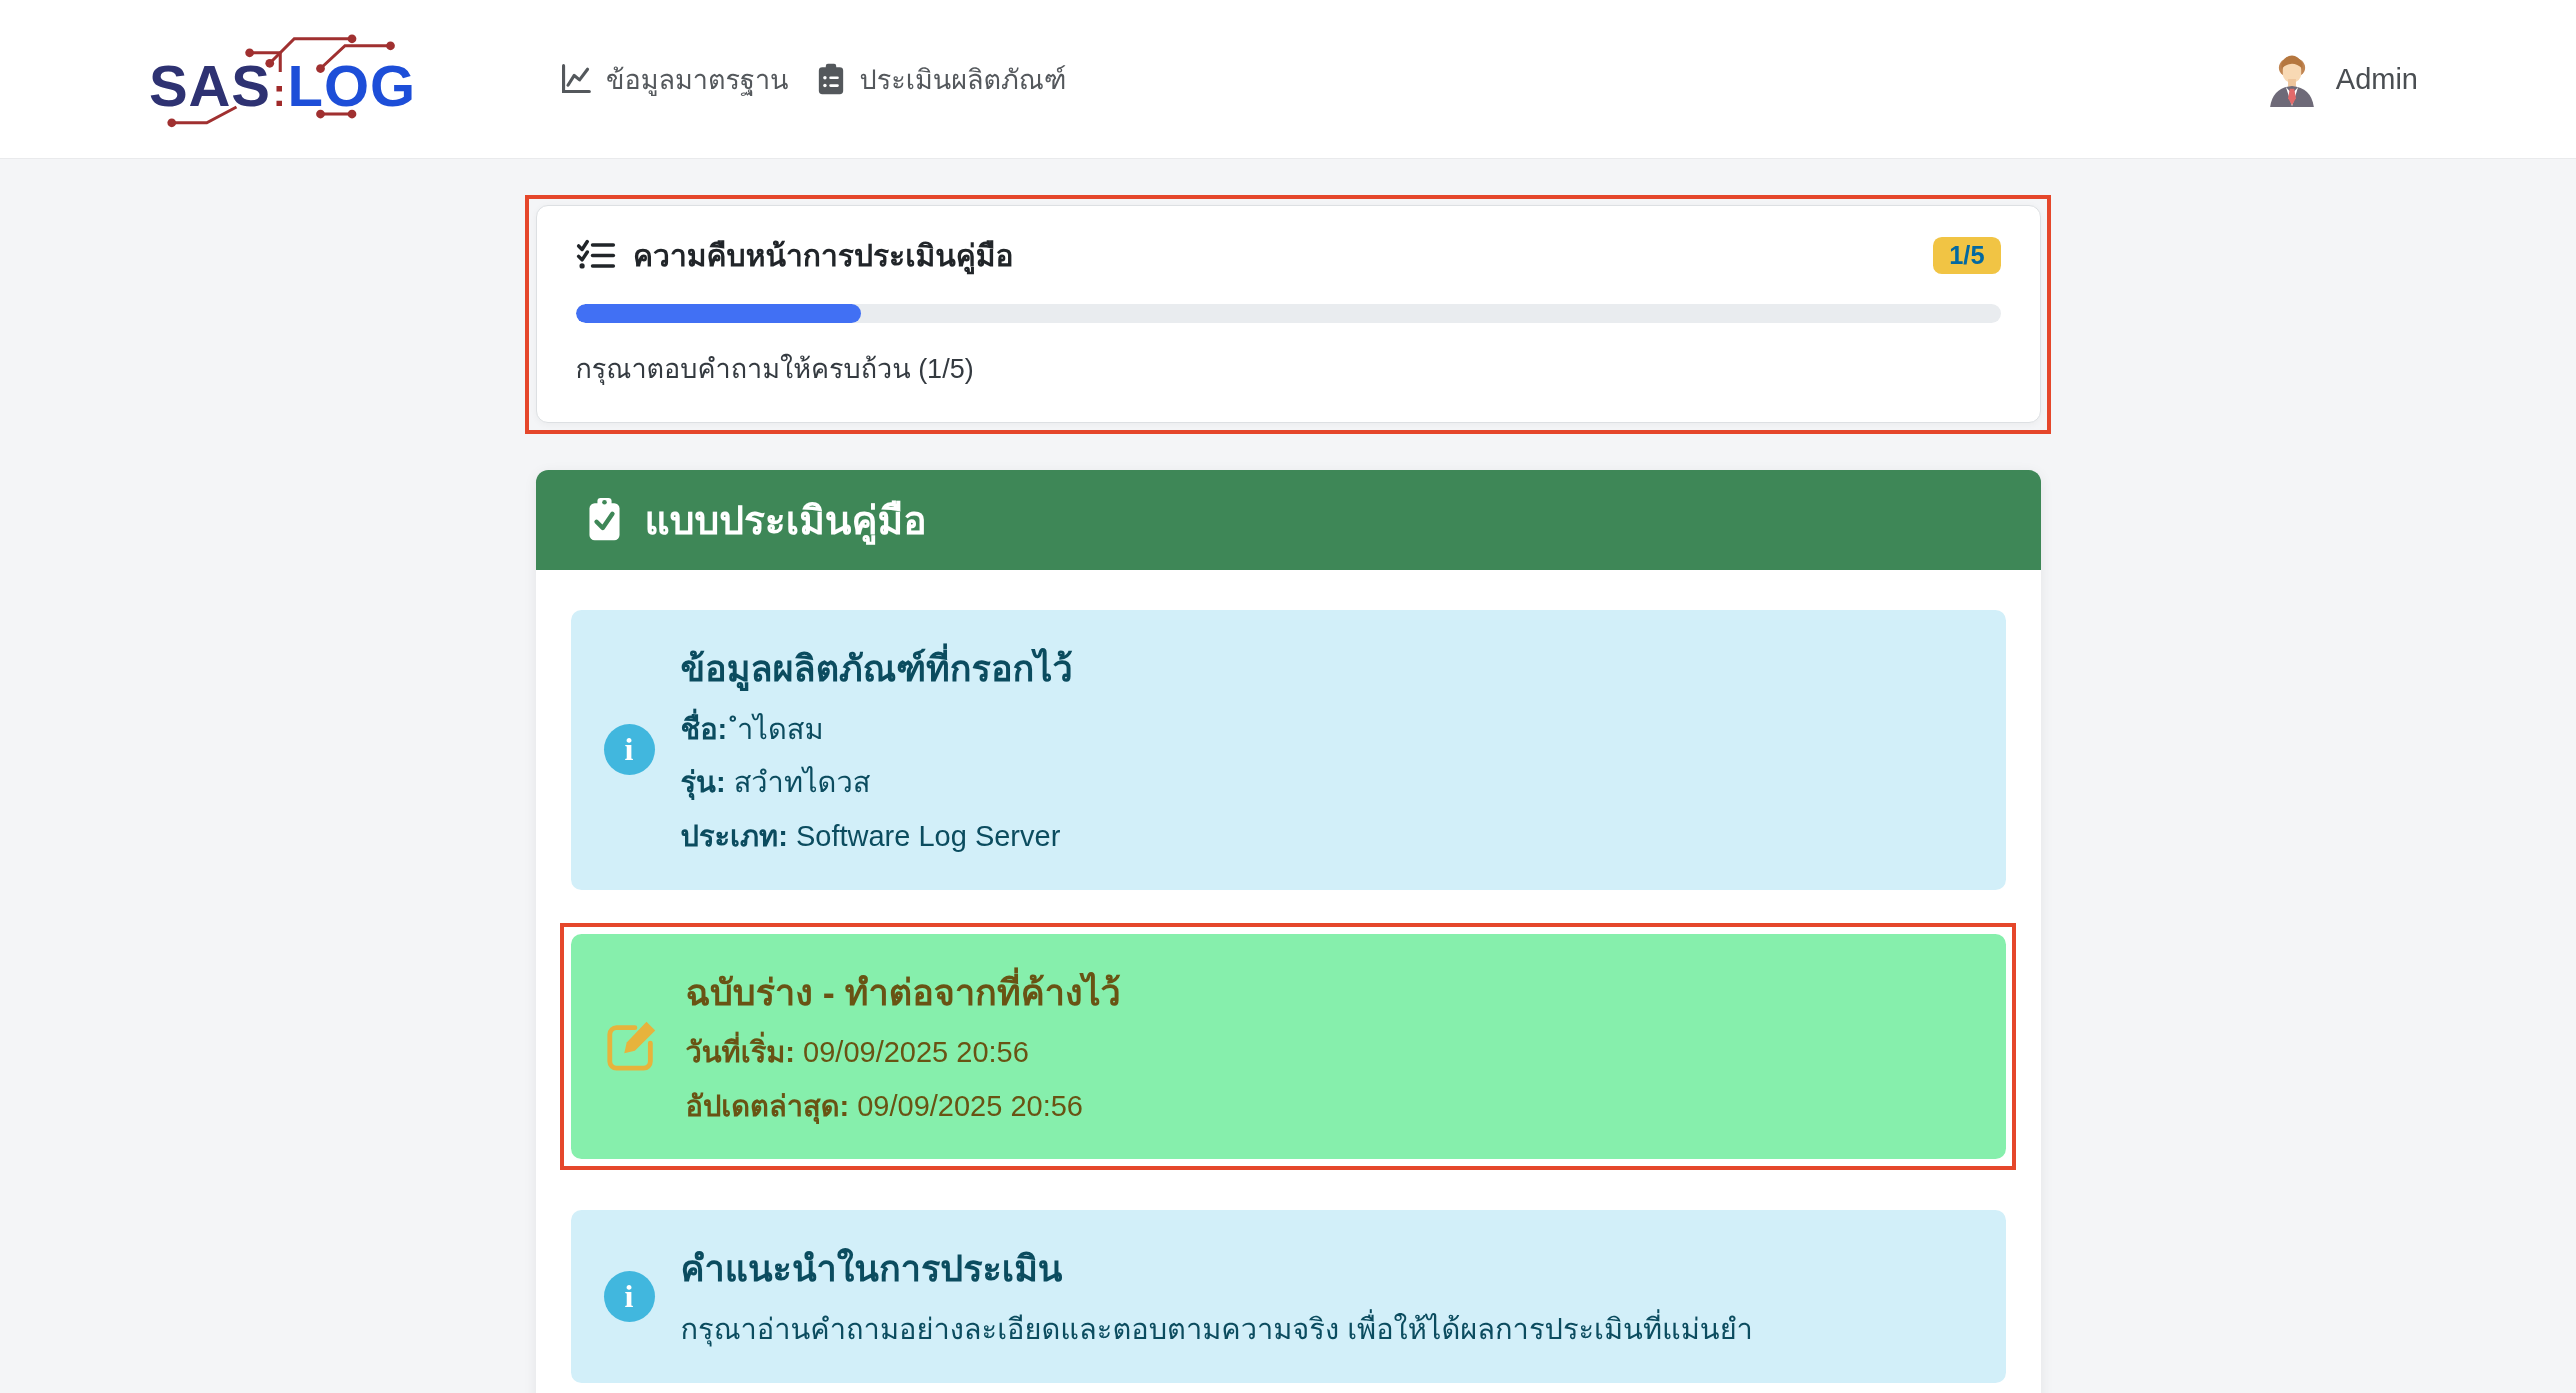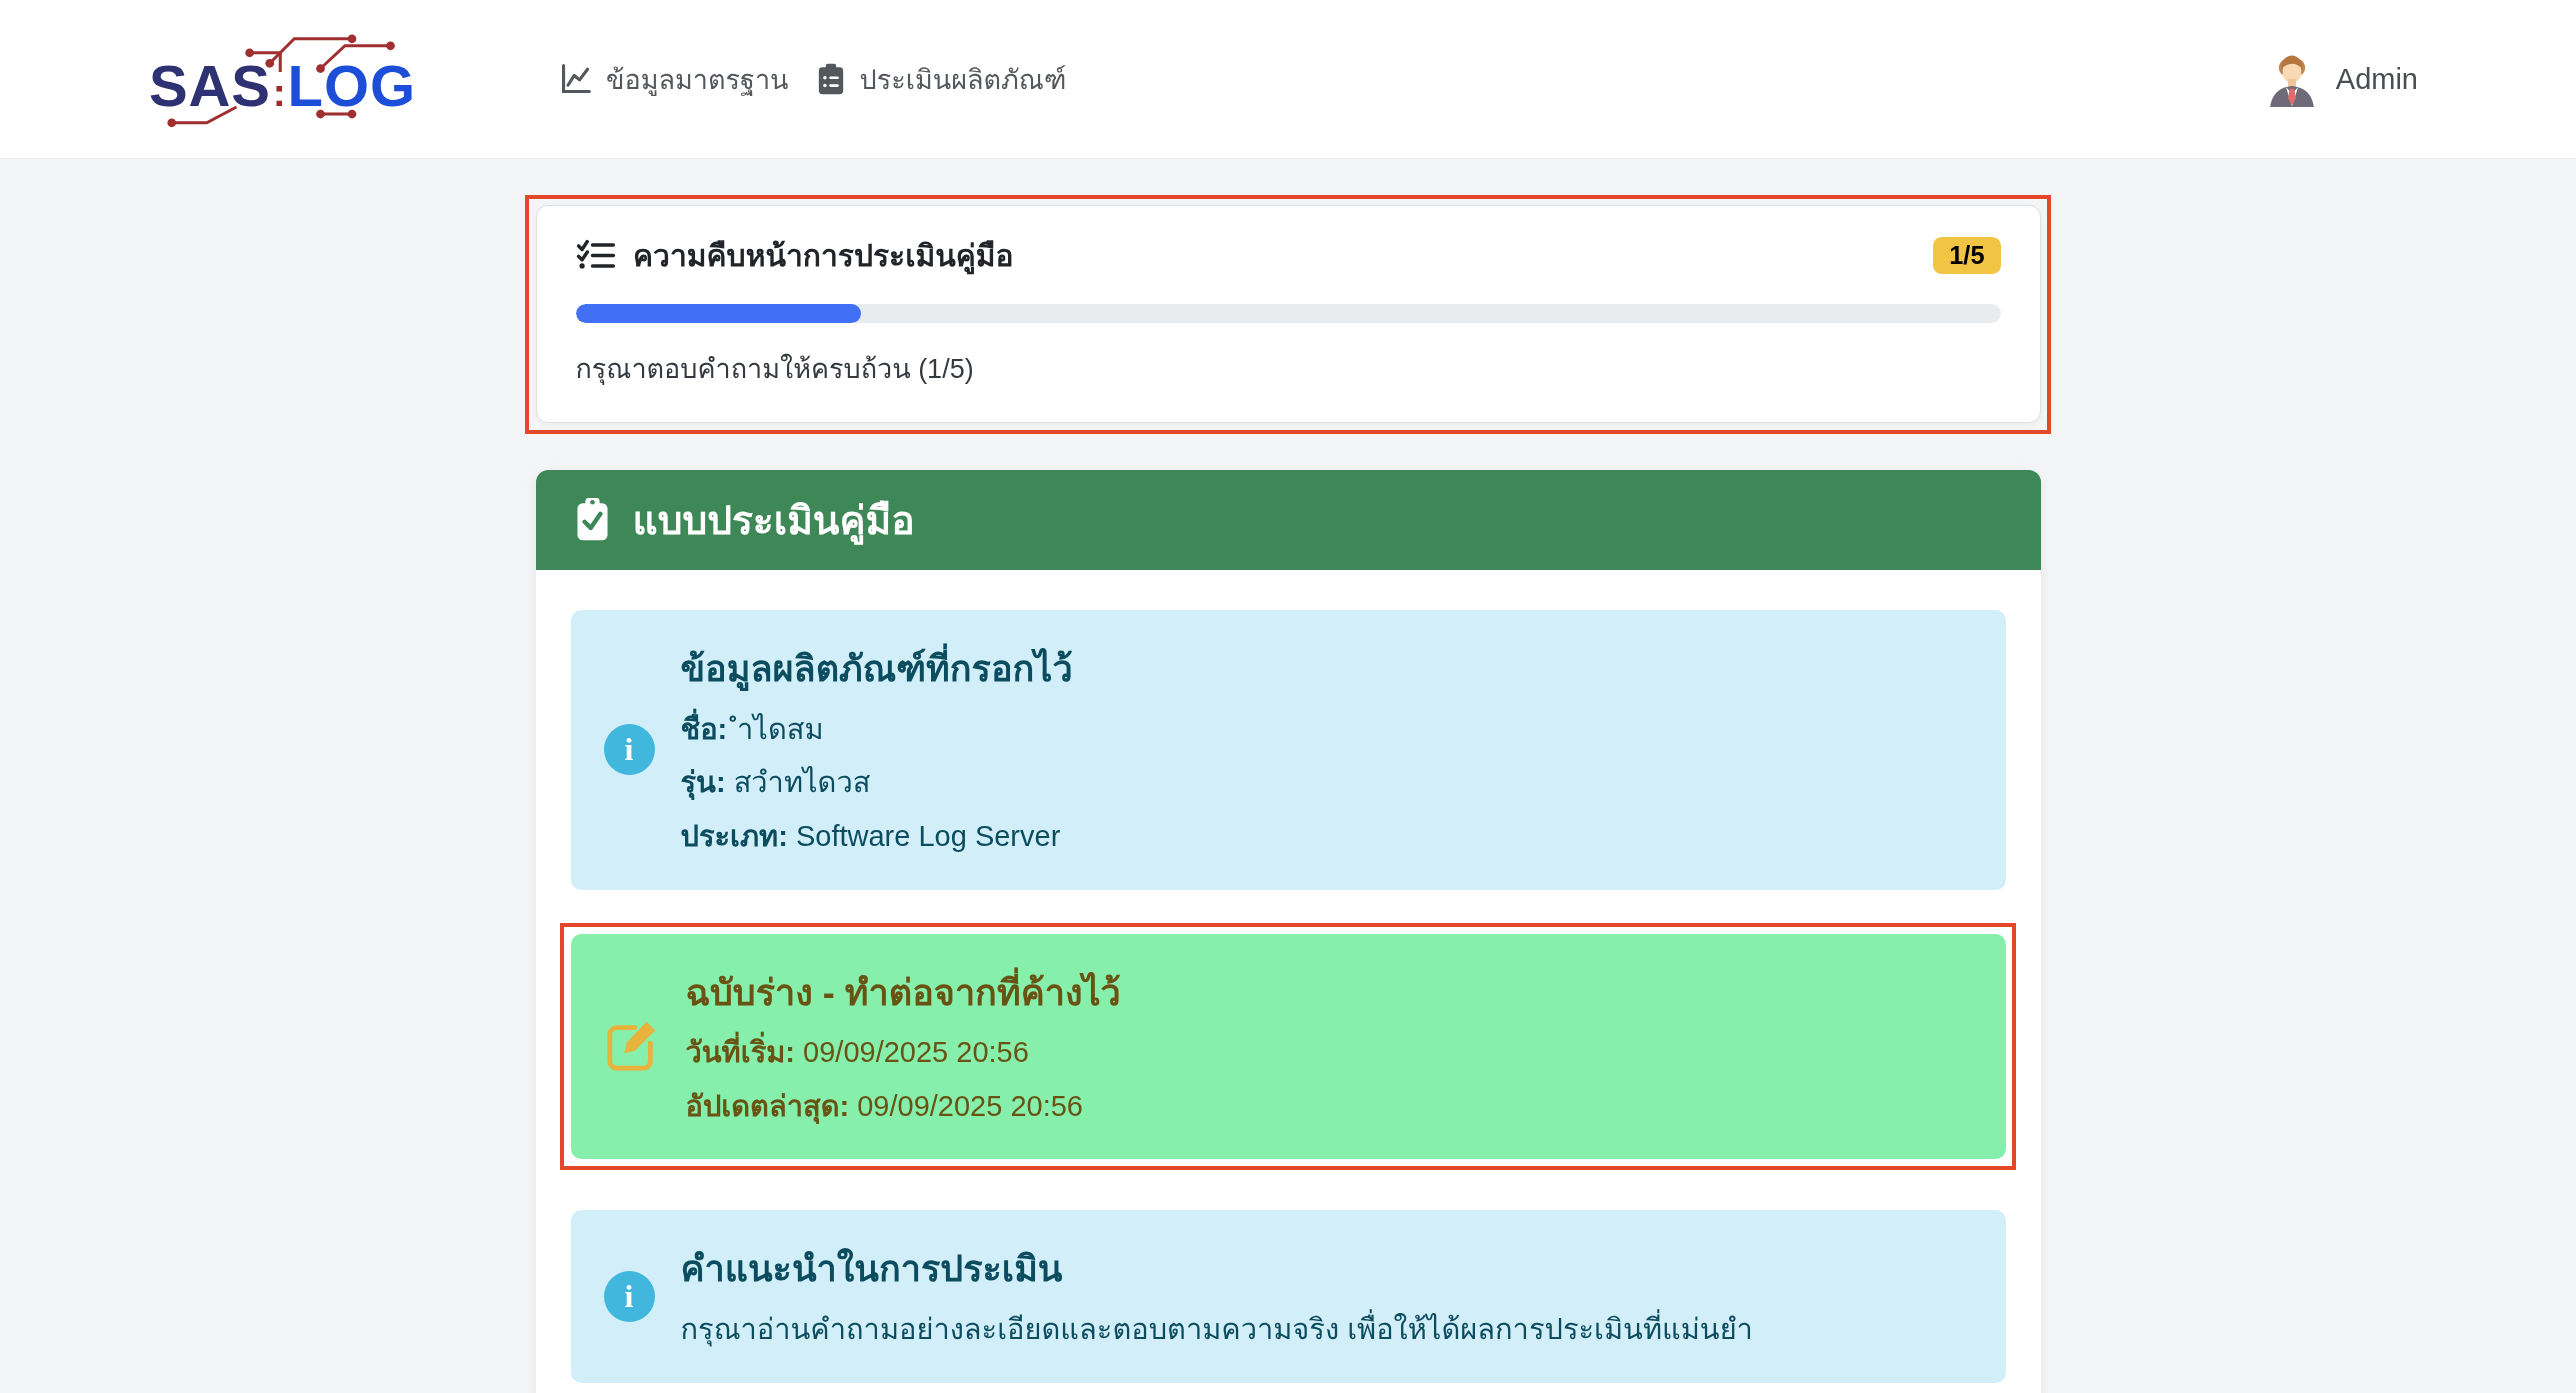--- a/index.html
+++ b/index.html
@@ -37,35 +37,35 @@
   }
 
   
   .progress-card {
     background:#ffffff; border:0.9px solid #dde0e3; border-radius:12px;
     padding:26px 39px 32px 39px; box-shadow:0 1.8px 7px rgba(0,0,0,.04);
   }
   .pc-head { display:flex; align-items:center; gap:17.5px; margin-bottom:24.5px; }
   .pc-title { font-size:30px; font-weight:700; color:#212529; }
   .badge {
-    margin-left:auto; background:#f1c444; color:#000000;
+    margin-left:auto; background:#f1c444; color:#0369a1;
     font-size:25.4px; font-weight:700; padding:4.4px 16px; border-radius:8.8px;
   }
   .track { height:19px; background:#e9ecef; border-radius:9.6px; overflow:hidden; }
   .fill { height:100%; width:20%; background:#4170f4; border-radius:9.6px; }
   .pc-caption { margin-top:24.5px; font-size:27px; color:#343a40; }
 
   
   .main-card {
     margin-top:47px; background:#ffffff; border-radius:12.3px;
     box-shadow:0 3.5px 14px rgba(0,0,0,.07);
   }
   .card-header {
     background:#3e8757; border-radius:12.3px 12.3px 0 0;
-    padding:19px 37px; display:flex; align-items:center; gap:21px;
+    padding:19px 49px; display:flex; align-items:center; gap:21px;
   }
   .card-header h1 { color:#ffffff; font-size:39px; font-weight:700; }
   .card-body { padding:40px 35px 105px 35px; }
 
   .info-box {
     background:#d2eff9; border-radius:10.5px; padding:26px 33px;
     display:flex; align-items:center; gap:26px; color:#0b4c5f;
   }
   .info-icon {
     flex:0 0 51px; width:51px; height:51px; border-radius:50%;

